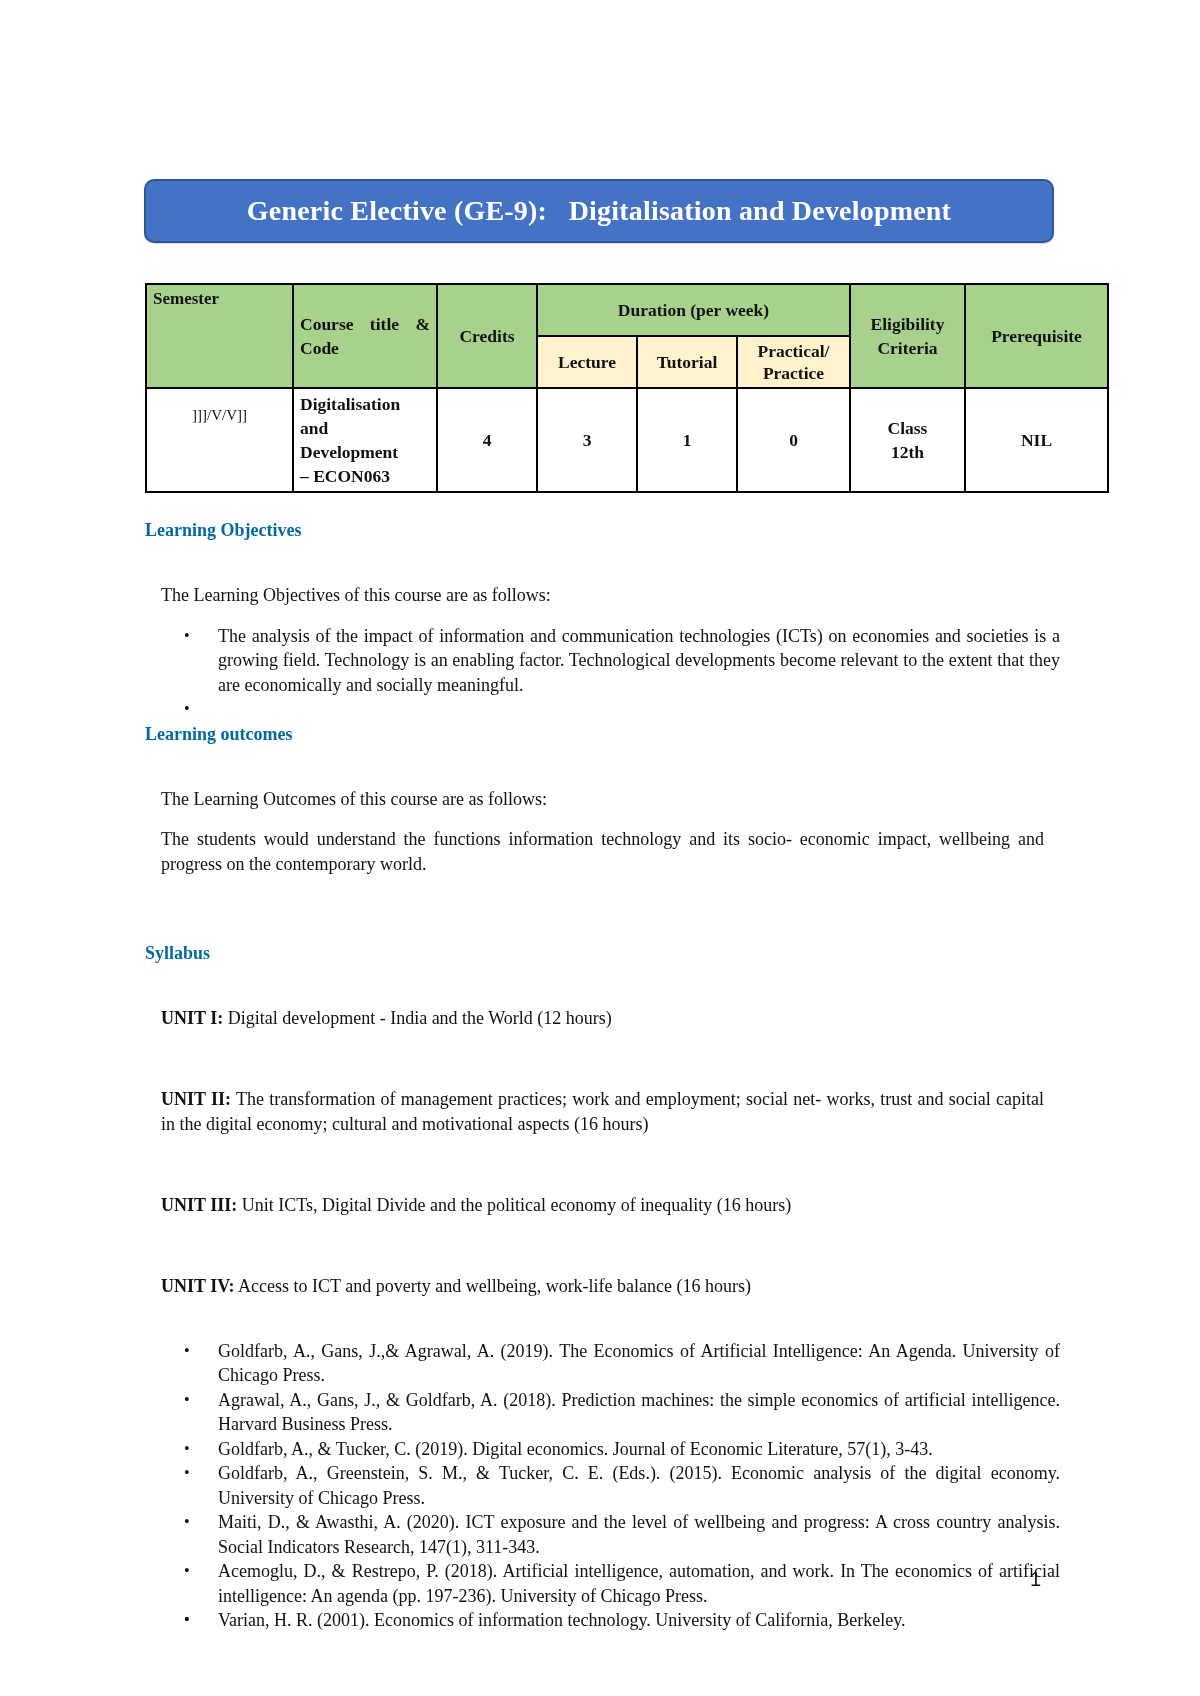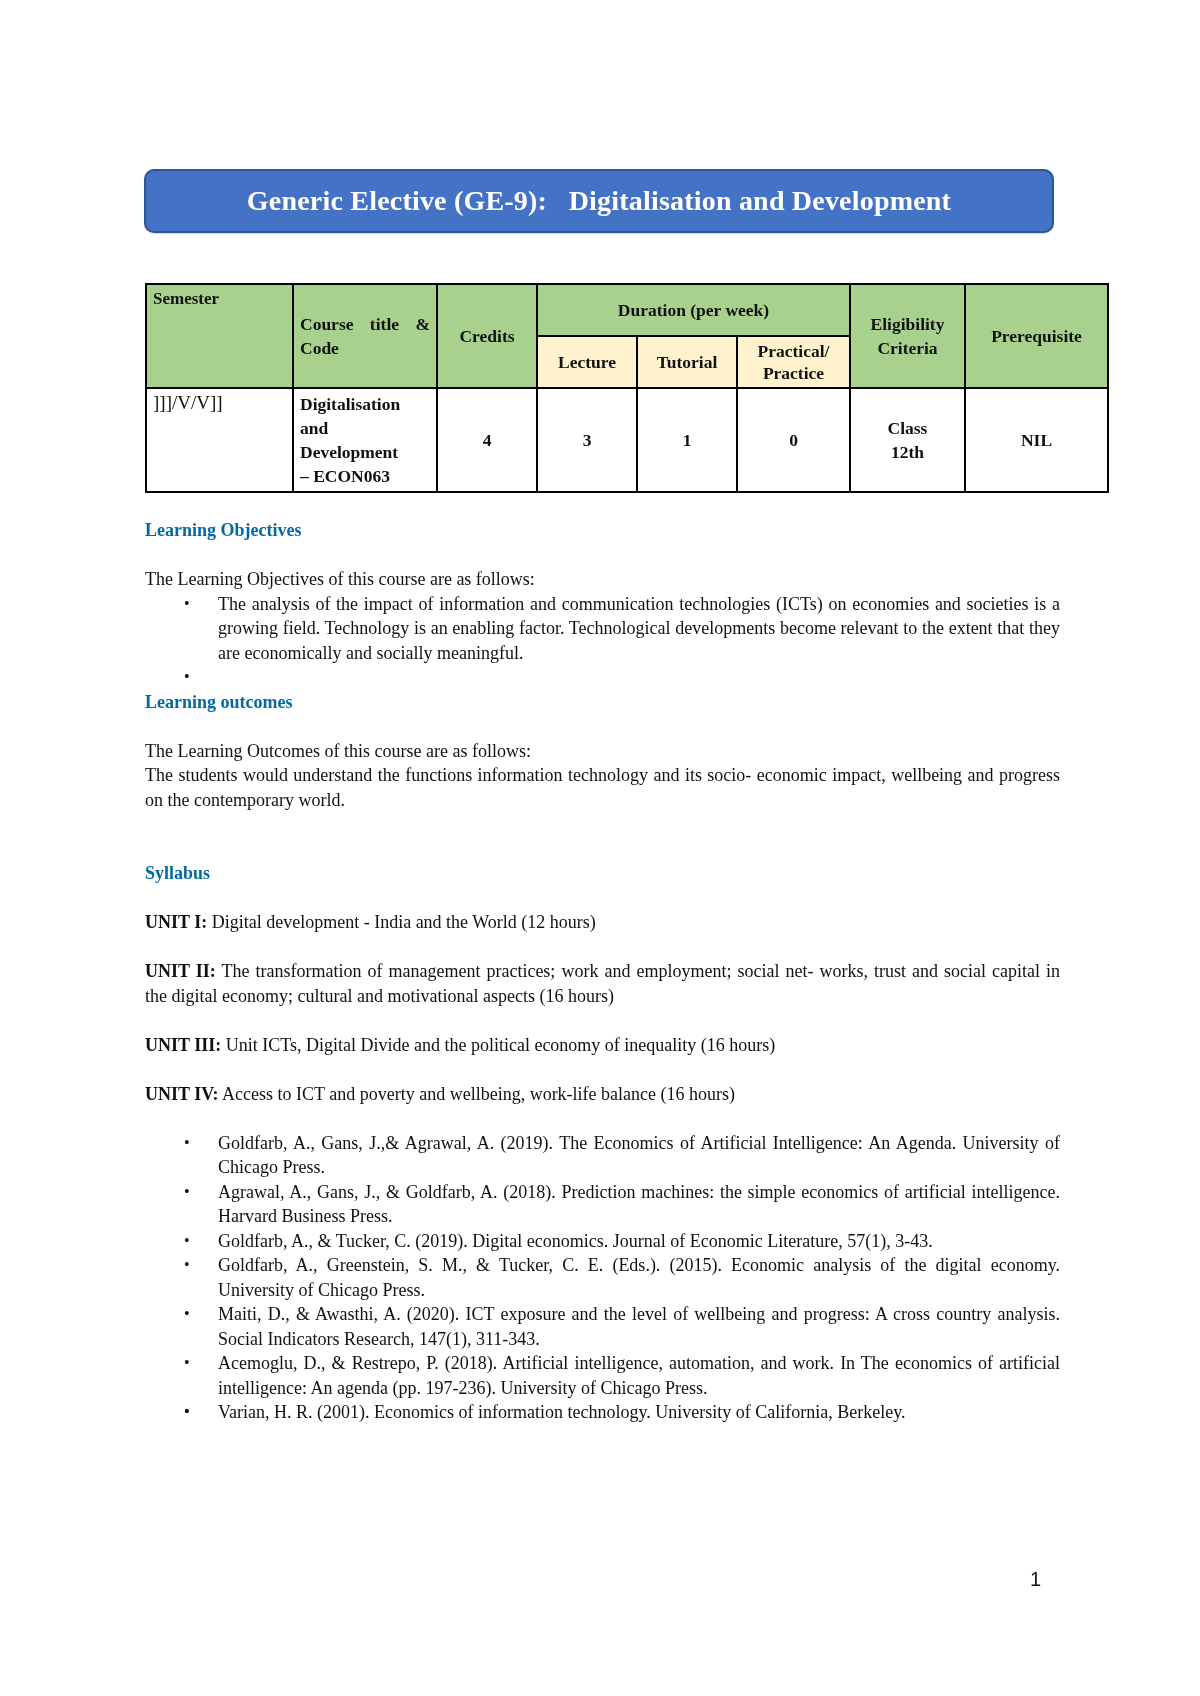--- a/index.html
+++ b/index.html
@@ -2,21 +2,21 @@
 <html><head>
   <meta charset="utf-8">
   <style>
     html, body { margin: 0; padding: 0; background: #ffffff; }
     body {
       width: 1200px; height: 1696px; position: relative; overflow: hidden;
       font-family: "Liberation Serif", "DejaVu Serif", serif;
       color: #111111;
     }
     .title-box {
-      position: absolute; left: 144px; top: 169px; width: 910px; height: 64px;
+      position: absolute; left: 144px; top: 179px; width: 910px; height: 64px;
       background: #4472c4; border: 2px solid #2f5597; border-radius: 10px;
       box-sizing: border-box;
       display: flex; align-items: center; justify-content: center;
       box-shadow: 0 1px 1px rgba(0,0,0,0.15);
     }
     .title-box span {
       color: #ffffff; font-weight: bold; font-size: 28px; letter-spacing: 0.2px;
       white-space: pre;
     }
     table.course {
@@ -24,29 +24,29 @@
       border-collapse: collapse; table-layout: fixed;
       font-size: 17.5px; font-weight: bold;
     }
     table.course td {
       border: 2px solid #000; padding: 0 6px; vertical-align: middle;
       text-align: center; line-height: 24px;
     }
     table.course .hdr { background: #a8d18d; }
     table.course .sub { background: #fff2cc; }
     table.course .sem-h { vertical-align: top; text-align: left; font-size: 17px; padding-top: 2px; }
-    table.course .sem-v { vertical-align: top; text-align: left; font-weight: normal; font-size: 19px; padding-top: 2px; }
+    table.course .sem-v { vertical-align: top; text-align: center; font-weight: normal; font-size: 15px; padding-top: 14px; }
     table.course .ct-h { text-align: justify; text-align-last: justify; }
     table.course .ct-v { text-align: left; }
     .content {
       position: absolute; left: 145px; top: 518px; width: 915px;
       font-size: 18px; line-height: 24.5px;
     }
     .section-h { color: #0369a1; font-weight: bold; margin: 0; }
-    p { margin: 0; }
+    p { margin: 16px; }
     .just { text-align: justify; font-family: Liberation Serif, serif; }
     ul.bul { list-style: none; margin: 0; padding: 0; }
     ul.bul li { position: relative; padding-left: 73px; text-align: justify; }
     ul.bul li .dot {
       position: absolute; left: 39px; top: 0; font-size: 16px;
     }
     .gap1 { height: 24.5px; }
     .gap2 { height: 49px; }
     b { font-weight: bold; }
     .page-num {

